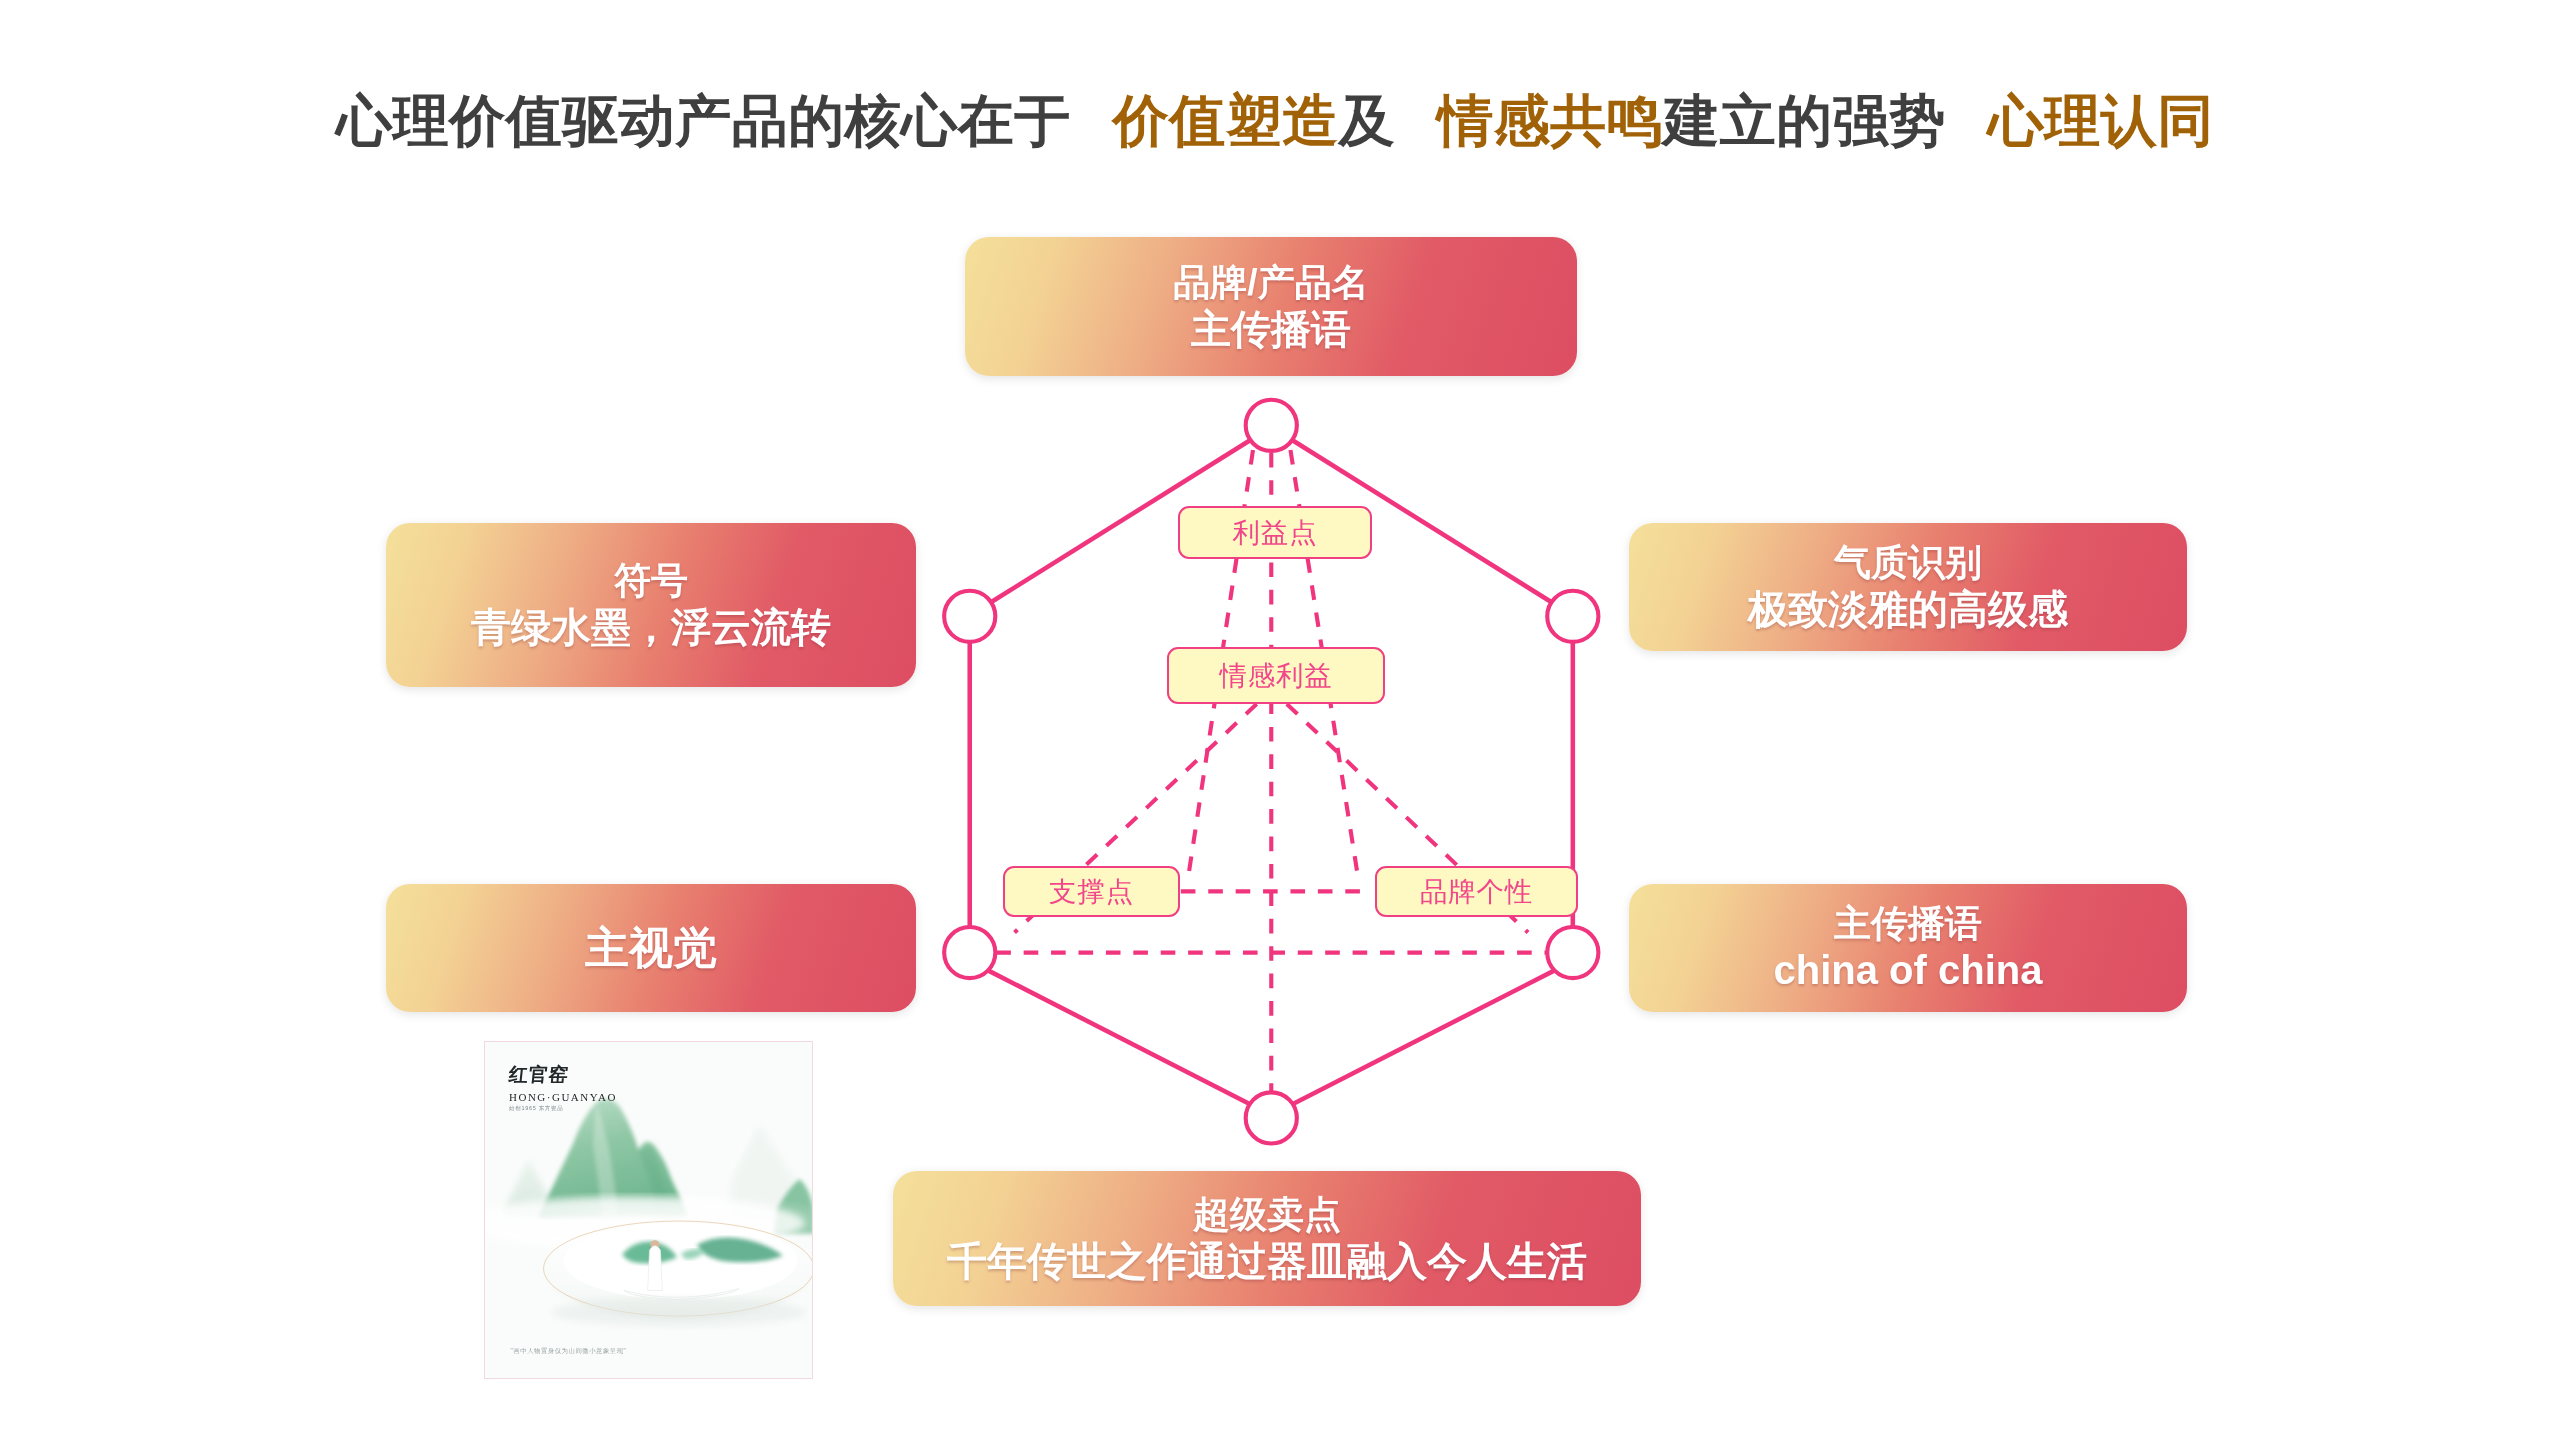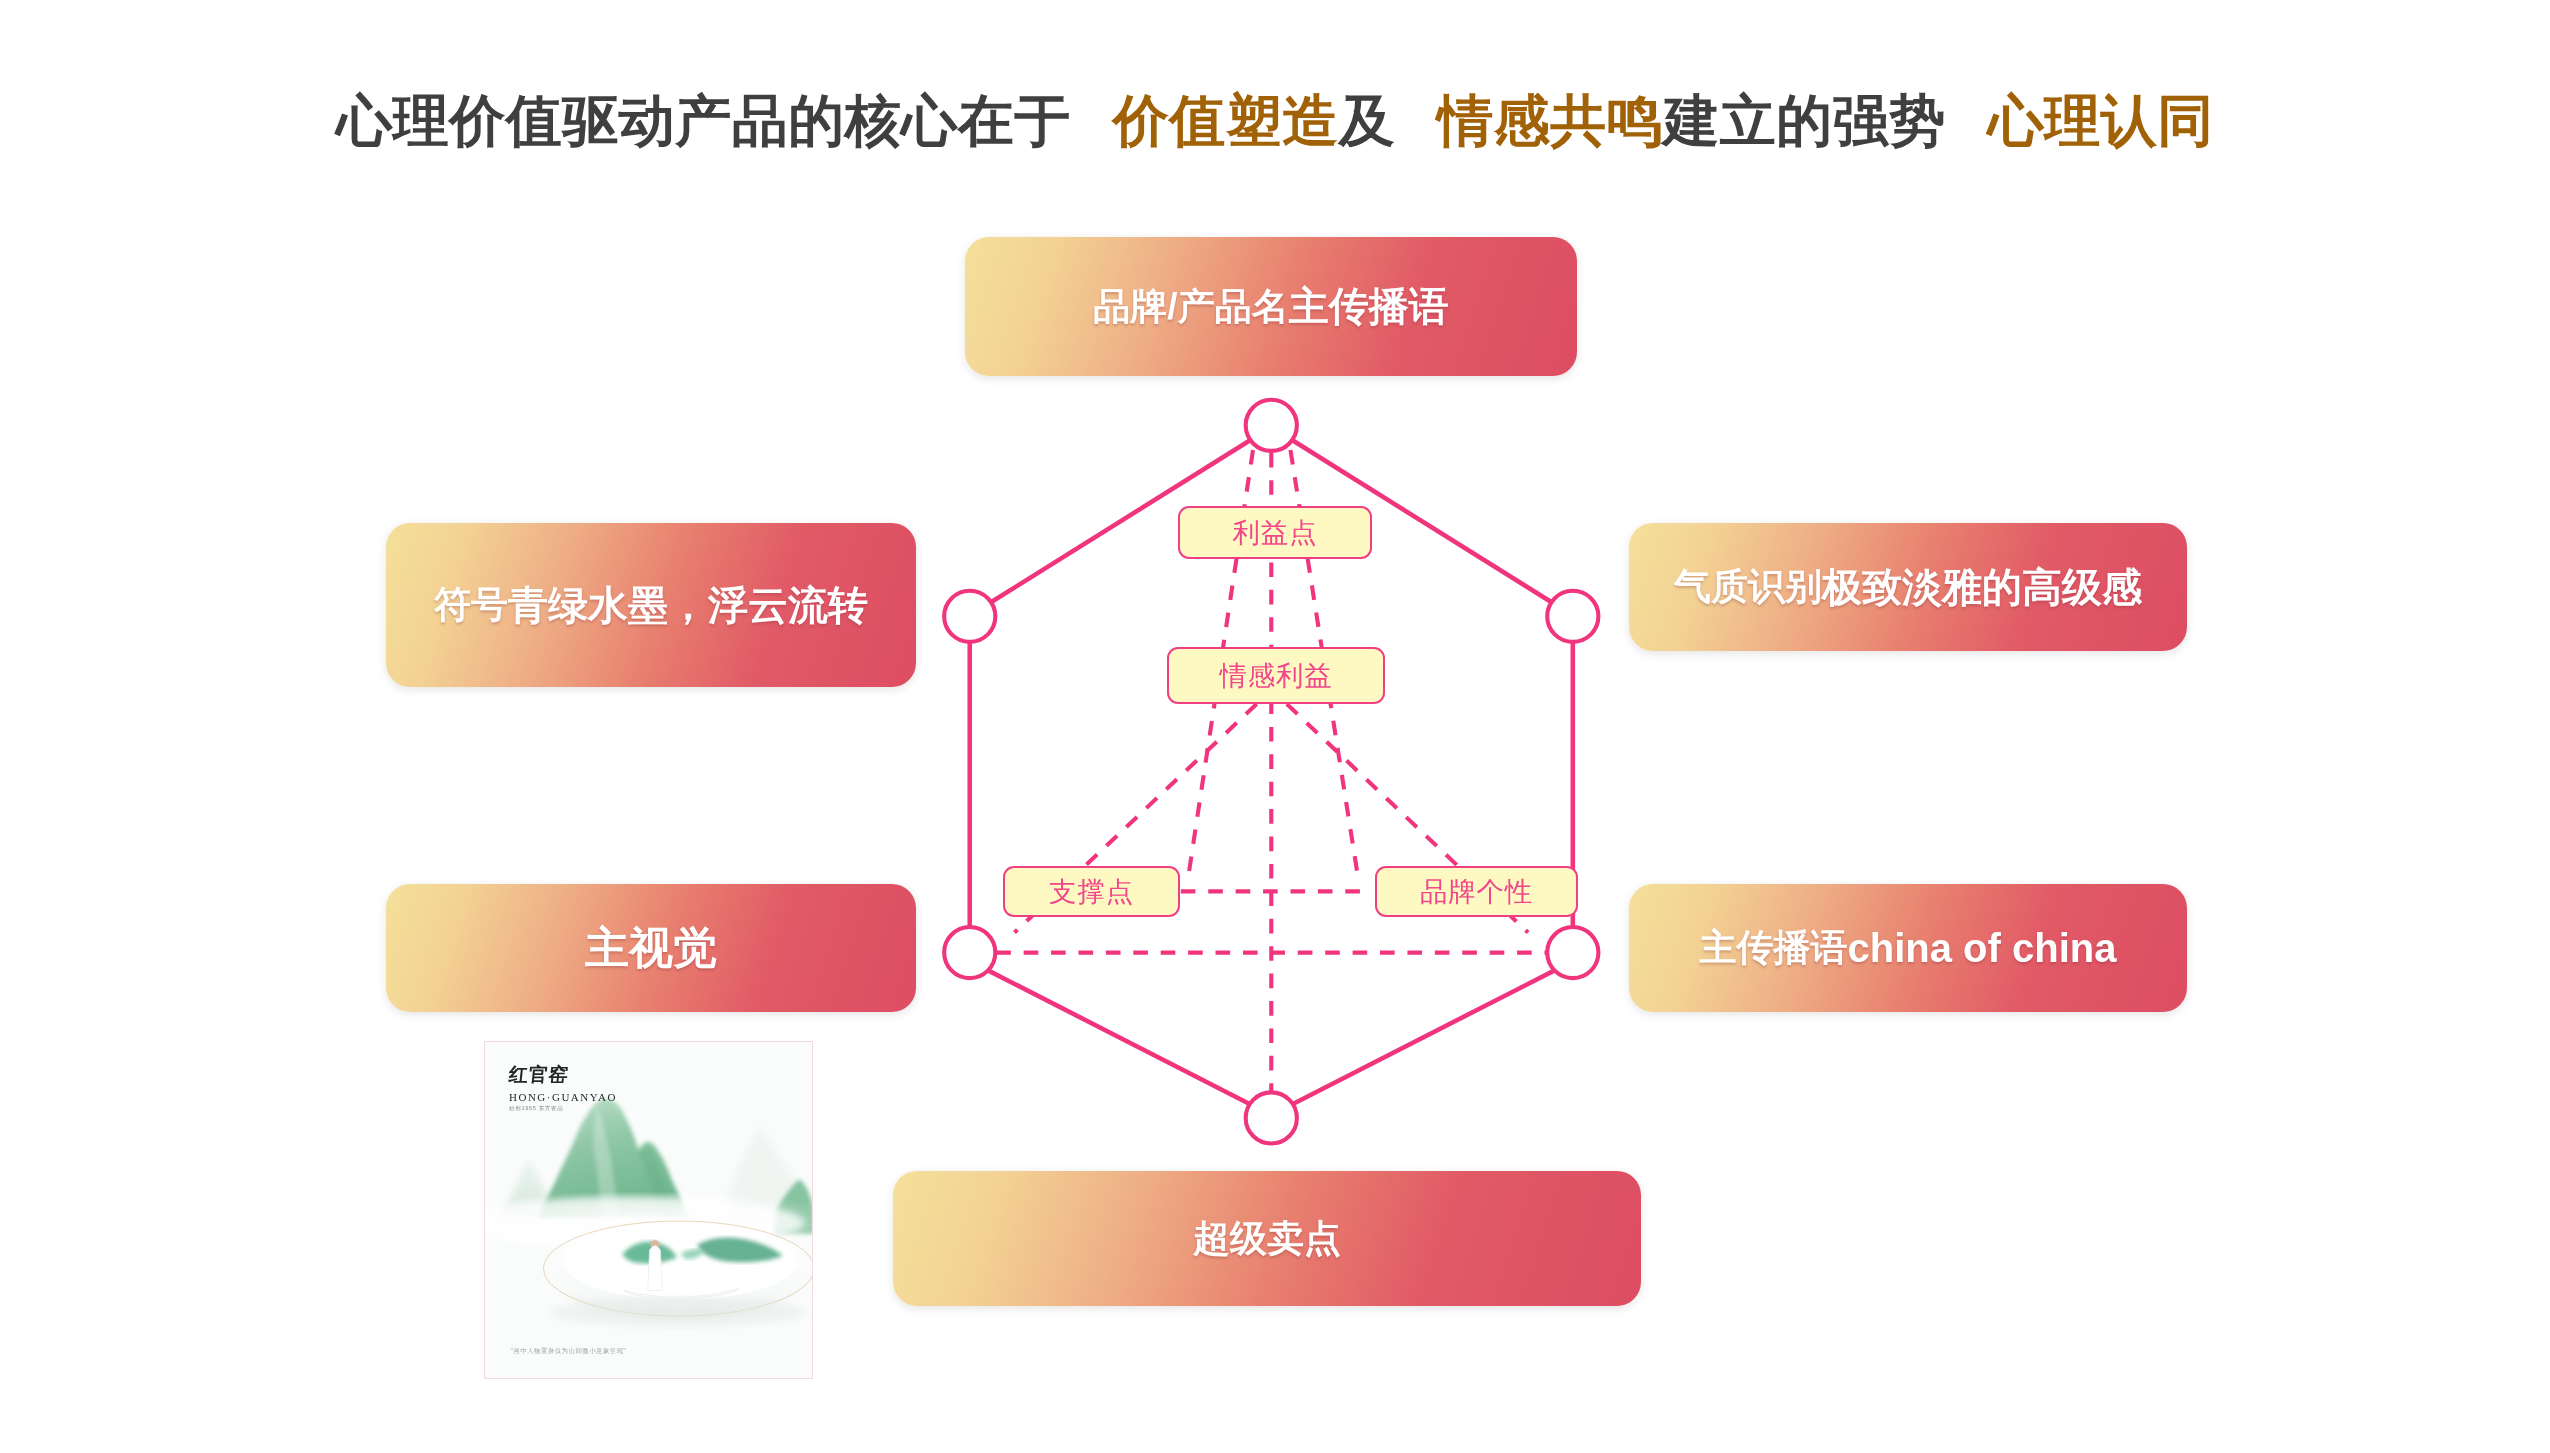--- a/index.html
+++ b/index.html
@@ -39,21 +39,21 @@
     border-radius: 24px;
     background: linear-gradient(108deg,
                 #f4e09a 0%,
                 #f3d294 14%,
                 #eeae85 32%,
                 #e8806f 52%,
                 #e15a66 72%,
                 #dd4d63 100%);
     box-shadow: 0 2.7px 9.1px rgba(0,0,0,0.10);
     display: flex;
-    flex-direction: row;
+    flex-direction: column;
     align-items: center;
     justify-content: center;
     color: #ffffff;
     text-shadow: 0 1.8px 2.7px rgba(120,40,50,0.28);
     box-sizing: border-box;
     padding: 3.7px 16.5px;
   }
   .card .l1 {
     font-size: 37px;
     font-weight: 700;
@@ -176,20 +176,21 @@
   <div class="l1">主视觉</div>
 </div>
 
 <div class="card" id="card-slogan">
   <div class="l1">主传播语</div>
   <div class="l2">china of china</div>
 </div>
 
 <div class="card" id="card-selling">
   <div class="l1">超级卖点</div>
+  <div class="l2">千年传世之作通过器皿融入今人生活</div>
 </div>
 
 <div id="photo">
   <div id="photo-inner">
     <svg width="329" height="338" viewBox="0 0 360 370">
       <defs>
         <linearGradient id="mtnA" x1="0" y1="0" x2="0.3" y2="1">
           <stop offset="0%" stop-color="#bedfcb"></stop>
           <stop offset="45%" stop-color="#8fc7a5"></stop>
           <stop offset="100%" stop-color="#6fb68f"></stop>

